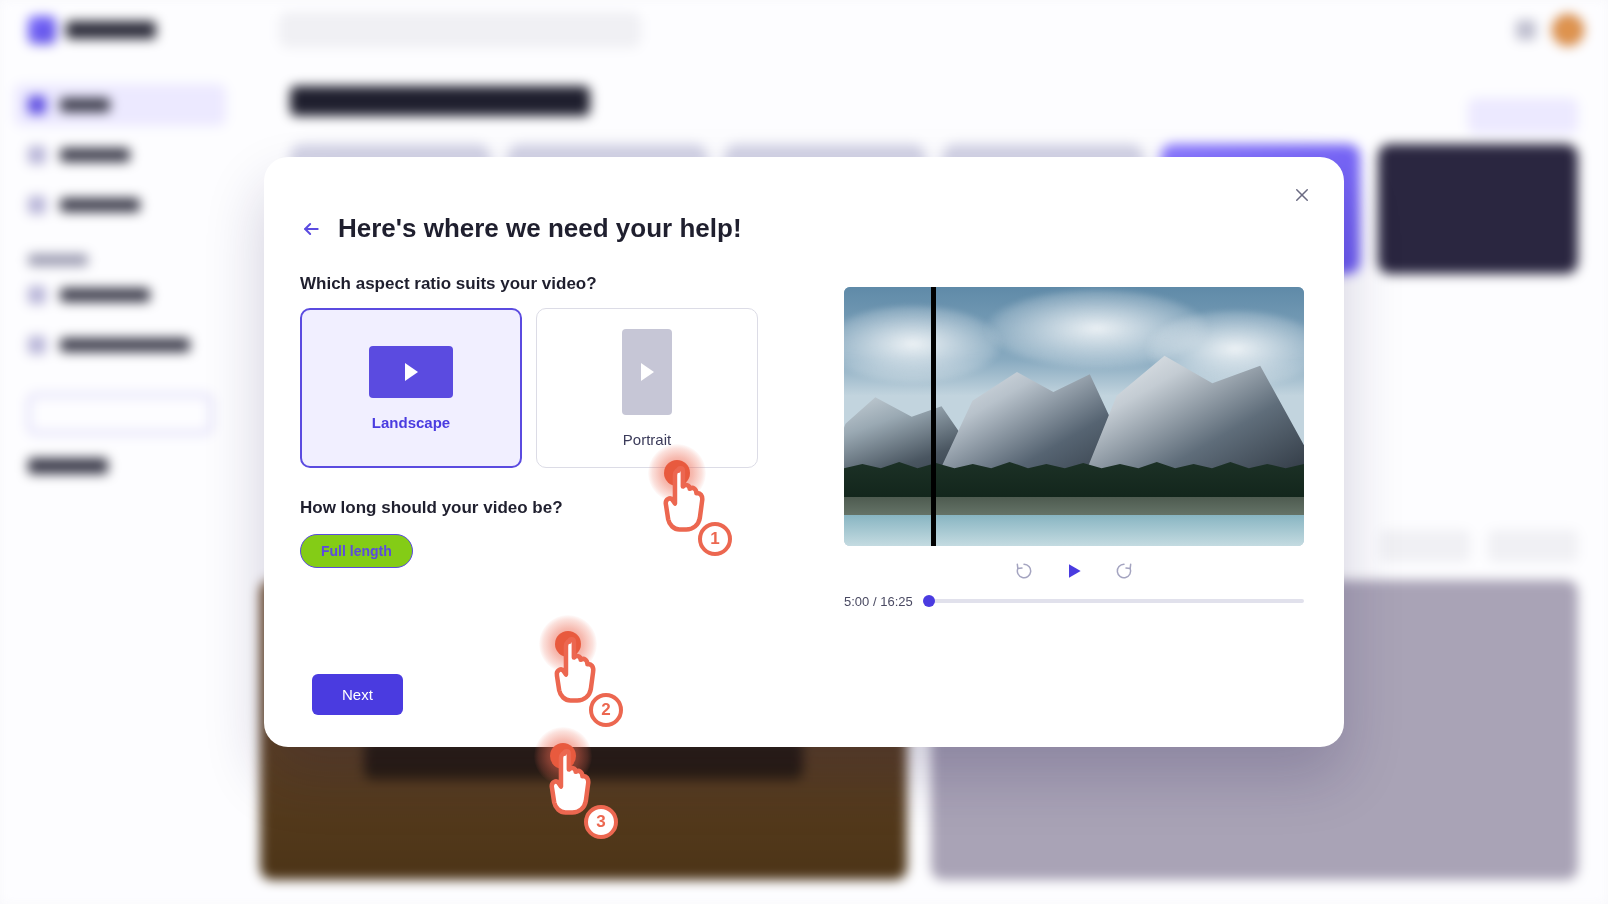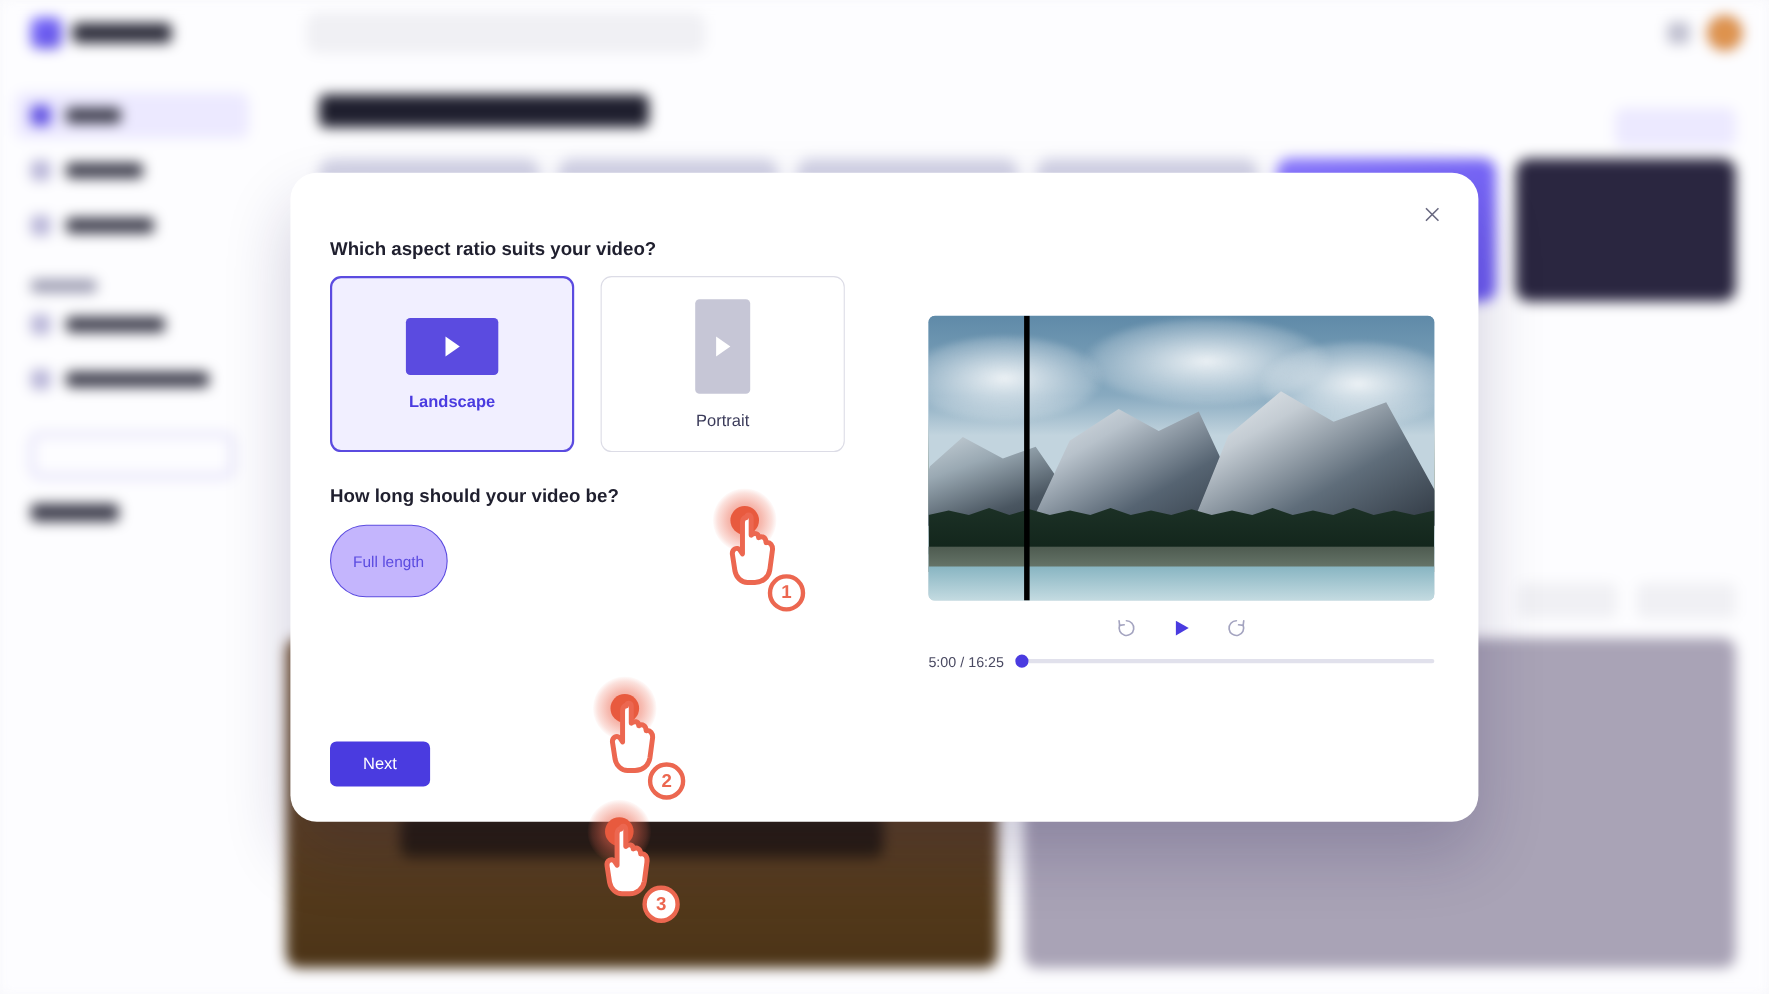--- a/index.html
+++ b/index.html
@@ -166,21 +166,21 @@
   .title-row h1 {
     font-size: 26px; font-weight: 600; color: #1f1f2e;
   }
 
   .question {
     margin-top: 30px;
     font-size: 17px; font-weight: 600; color: #1f1f2e;
   }
 
   .aspect-row {
-    display: flex; gap: 24px; margin-top: 14px;
+    display: flex; gap: 14px; margin-top: 14px;
   }
   .aspect-card {
     width: 222px; height: 160px;
     border: 1px solid #dcdce6;
     border-radius: 10px;
     display: flex; flex-direction: column; align-items: center; justify-content: center; gap: 16px;
     cursor: pointer;
     background: #fff;
   }
   .aspect-card.selected {
@@ -203,31 +203,31 @@
   .play-tri {
     width: 0; height: 0;
     border-left: 13px solid #fff;
     border-top: 9px solid transparent;
     border-bottom: 9px solid transparent;
   }
 
   .length-chip {
     display: inline-block;
     margin-top: 16px;
-    padding: 24px 20px;
+    padding: 8px 20px;
     border-radius: 999px;
     border: 1.5px solid #5b4be0;
     color: #5b4be0;
-    font-size: 14px; font-weight: 400;
+    font-size: 14px; font-weight: 700;
     cursor: pointer;
-    background: #c4b5fd;
+    background: #84cc16;
   }
 
   .next-btn {
-    position: absolute; left: 36px; bottom: 32px;
+    position: absolute; left: 48px; bottom: 32px;
     padding: 12px 30px;
     background: #4a3be0;
     color: #fff;
     font-size: 15px; font-weight: 500;
     border-radius: 6px;
     border: none;
     cursor: pointer;
   }
 
   .close-btn {
@@ -408,20 +408,29 @@
     <div class="bg-thumb-room"></div>
   </div>
 </div>
 
 <div class="modal-backdrop">
   <div class="modal">
 
     <div class="modal-left">
 
 
+      <div class="title-row">
+        <div class="back-btn">
+          <svg viewBox="0 0 24 24" width="20" height="20" fill="none" stroke="currentColor" stroke-width="2.4" stroke-linecap="round" stroke-linejoin="round">
+            <line x1="20" y1="12" x2="5" y2="12"></line>
+              <polyline points="11 18 5 12 11 6"></polyline>
+          </svg>
+        </div>
+        <h1>Here's where we need your help!</h1>
+      </div>
 
       <div class="question">Which aspect ratio suits your video?</div>
 
       <div class="aspect-row">
         <div class="aspect-card selected">
           <div class="landscape-glyph">
             <div class="play-tri"></div>
           </div>
           <div class="caption">Landscape</div>
         </div>

